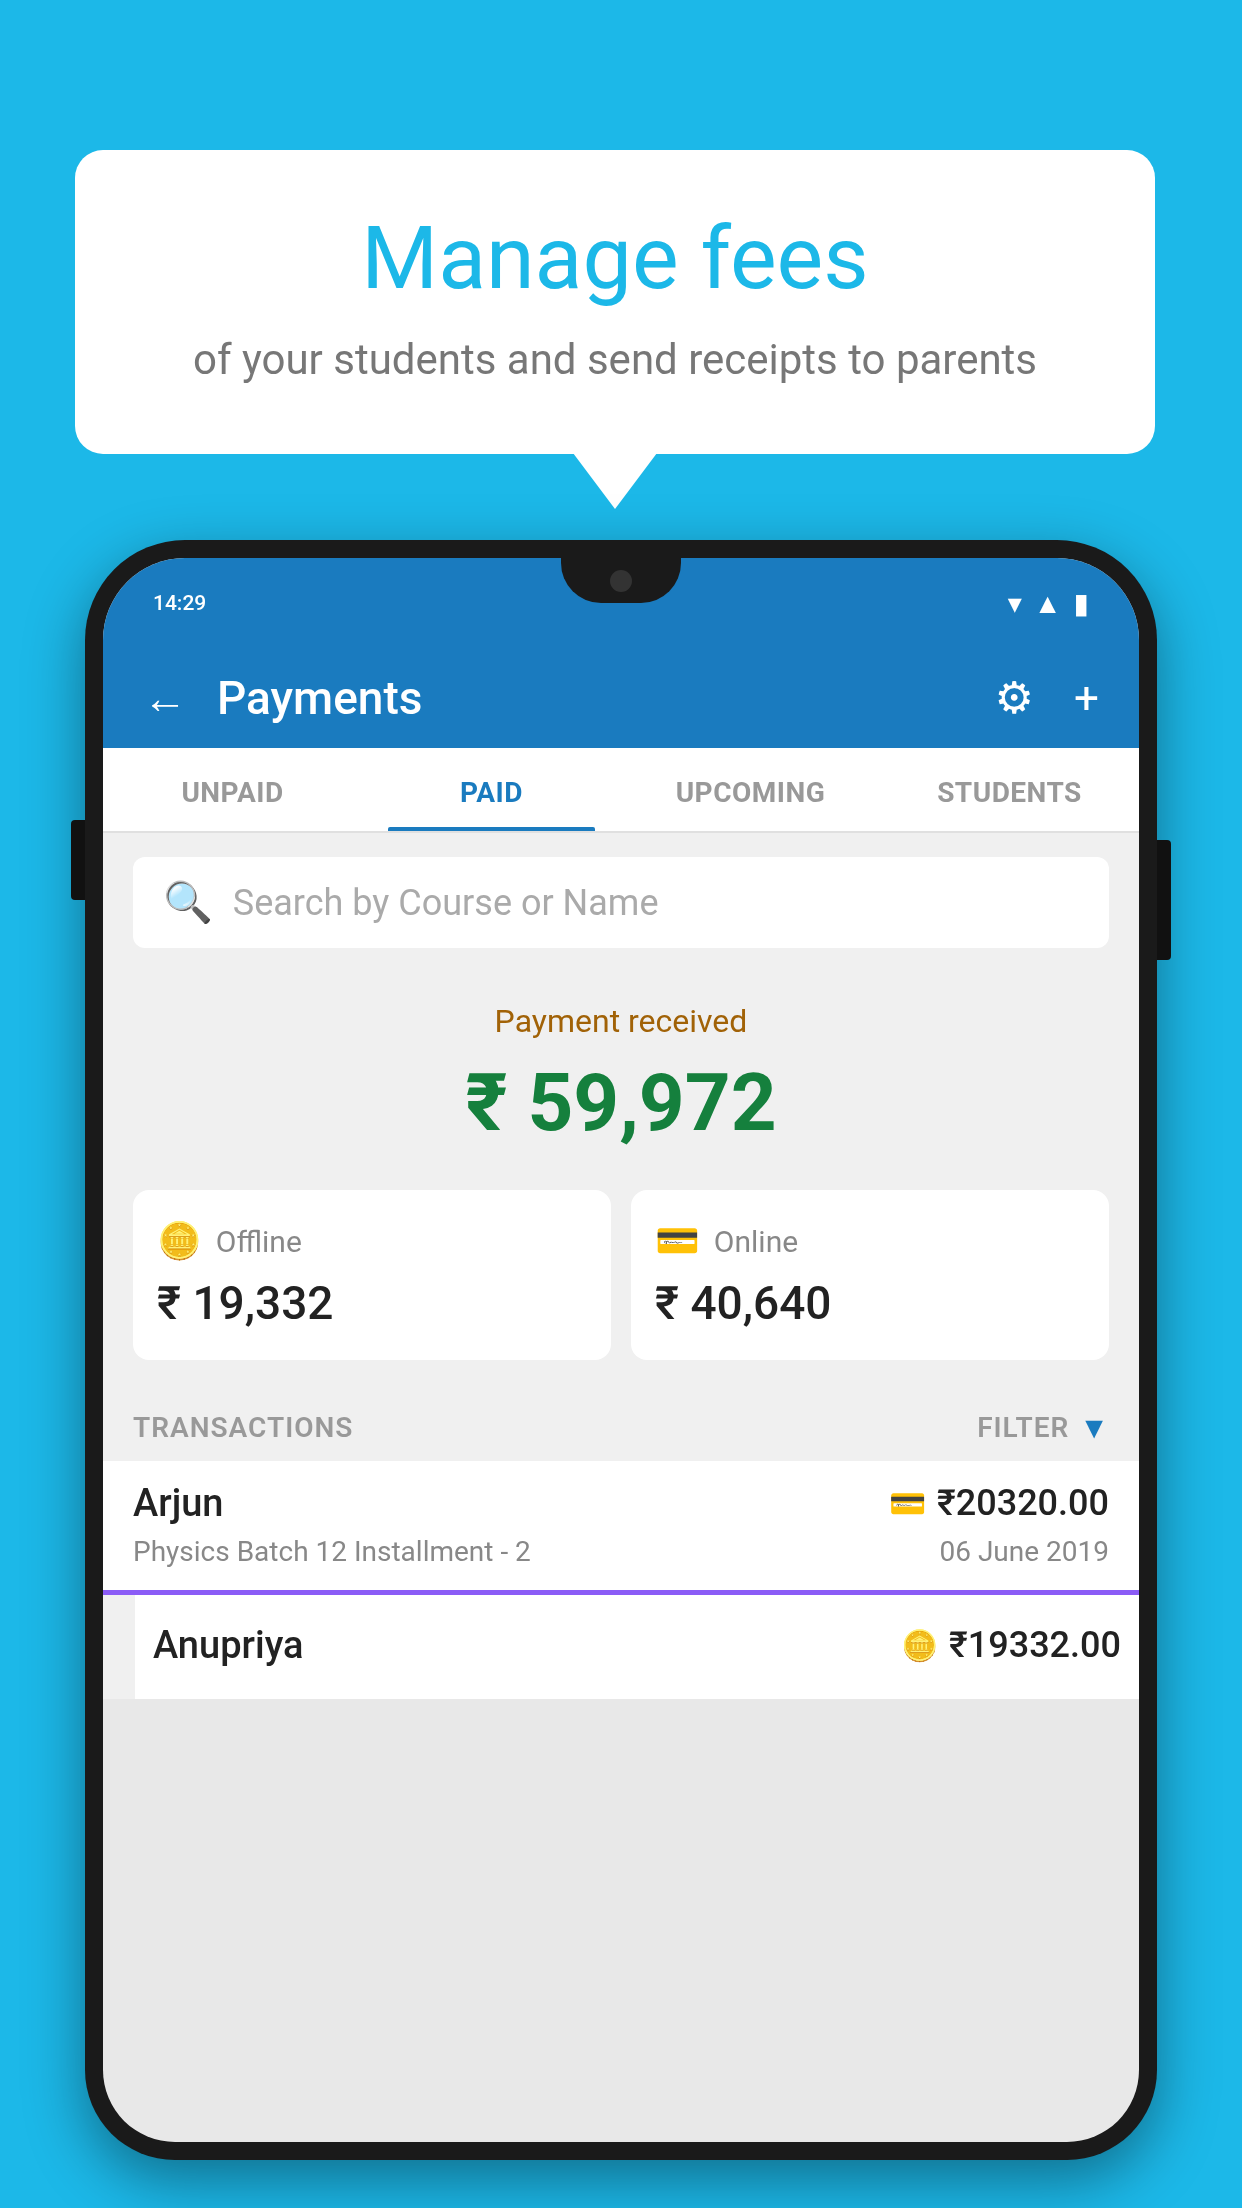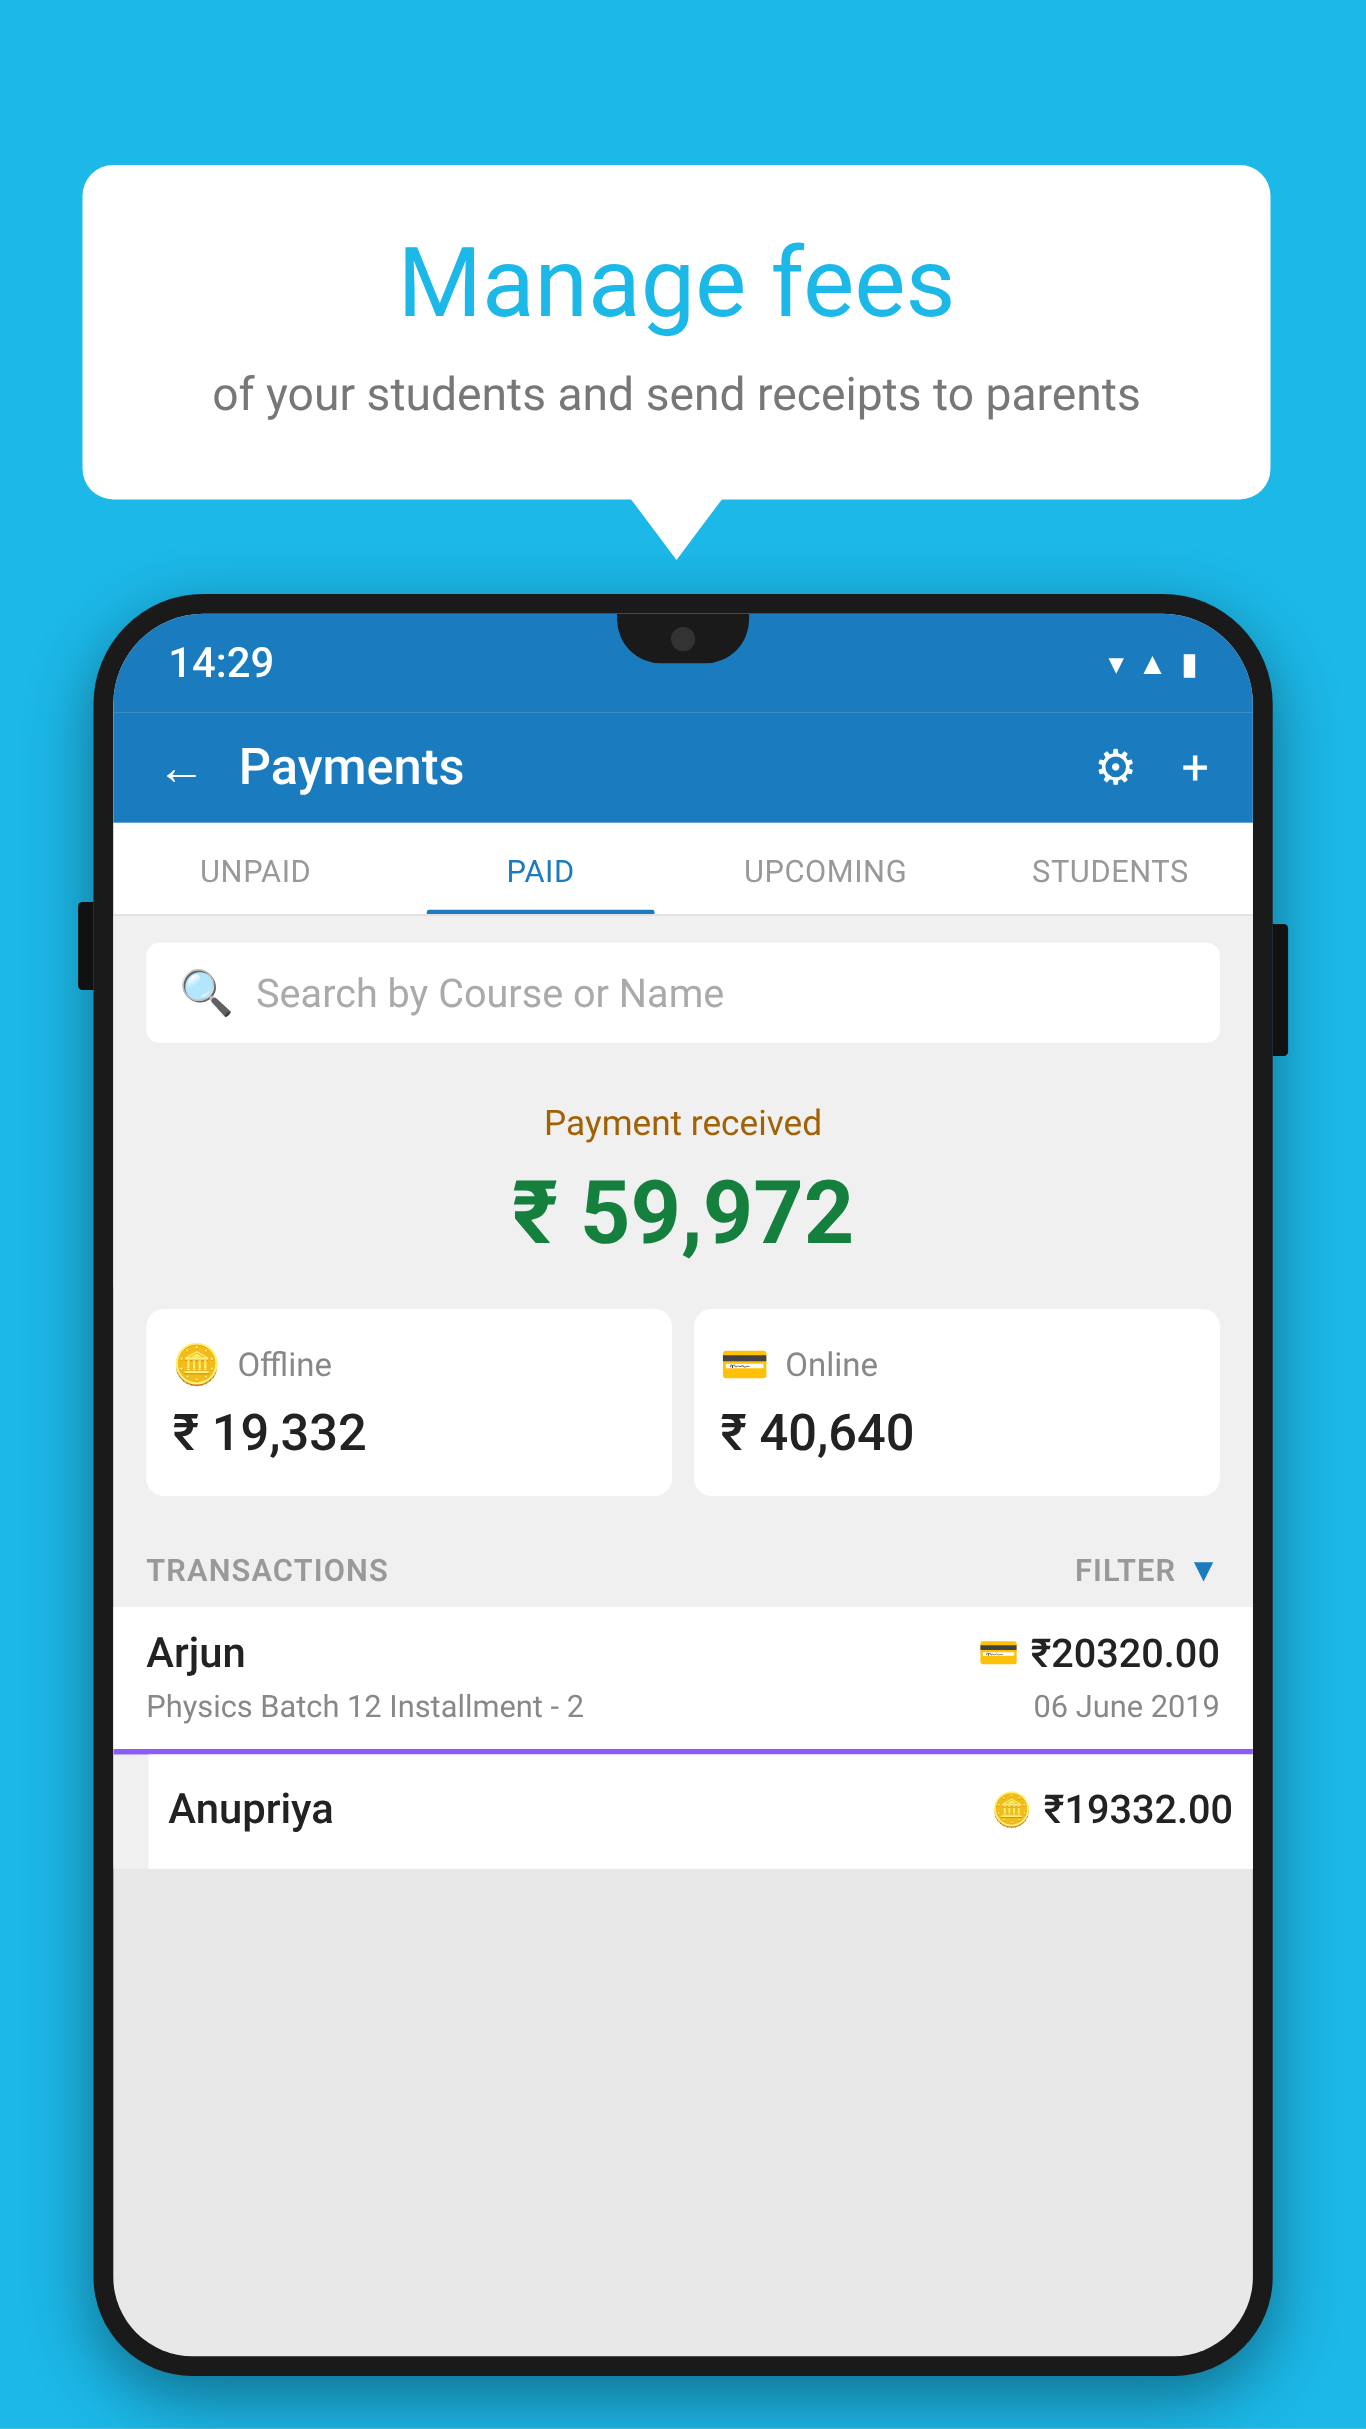--- a/index.html
+++ b/index.html
@@ -133,21 +133,21 @@
 
     .camera-dot {
       width: 22px;
       height: 22px;
       background: #333;
       border-radius: 50%;
     }
 
     .status-time {
       color: white;
-      font-size: 38px;
+      font-size: 21px;
       font-weight: 500;
     }
 
     .status-icons {
       display: flex;
       align-items: center;
       gap: 12px;
     }
 
     .wifi-icon, .signal-icon, .battery-icon {
@@ -199,21 +199,21 @@
       background: white;
       display: flex;
       border-bottom: 2px solid #e0e0e0;
     }
 
     .tab {
       flex: 1;
       text-align: center;
       padding: 28px 10px 22px;
       font-size: 28px;
-      font-weight: 400;
+      font-weight: 700;
       color: #999;
       letter-spacing: 0.5px;
       position: relative;
     }
 
     .tab.active {
       color: #1a7bbf;
     }
 
     .tab.active::after {

